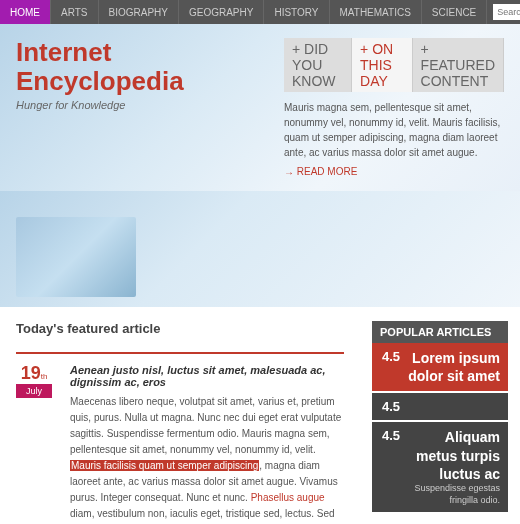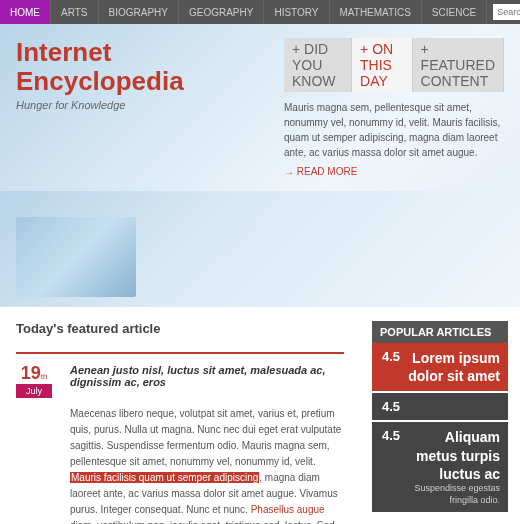--- a/index.html
+++ b/index.html
@@ -165,21 +165,21 @@
       padding: 2px 0;
       text-align: center;
       display: block;
       margin-top: 2px;
     }
     .article-title {
       font-size: 11px;
       font-weight: bold;
       font-style: italic;
       color: #333;
-      margin-bottom: 18px;
+      margin-bottom: 6px;
     }
     .article-body {
       font-size: 10px;
       color: #555;
       line-height: 1.6;
       clear: none;
     }
     .highlight {
       background: #c0392b;
       color: #fff;

